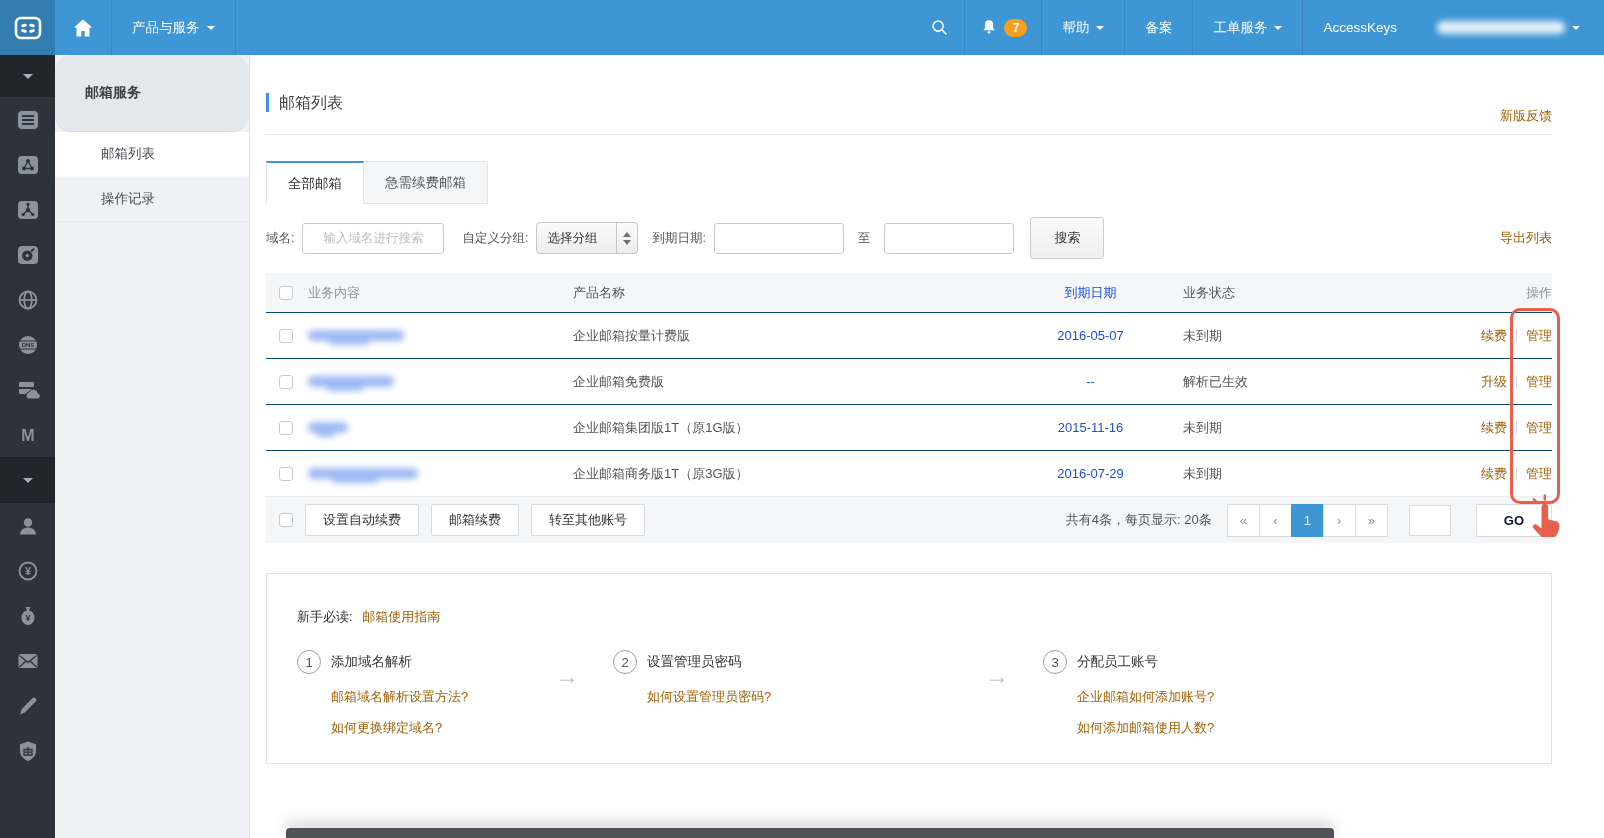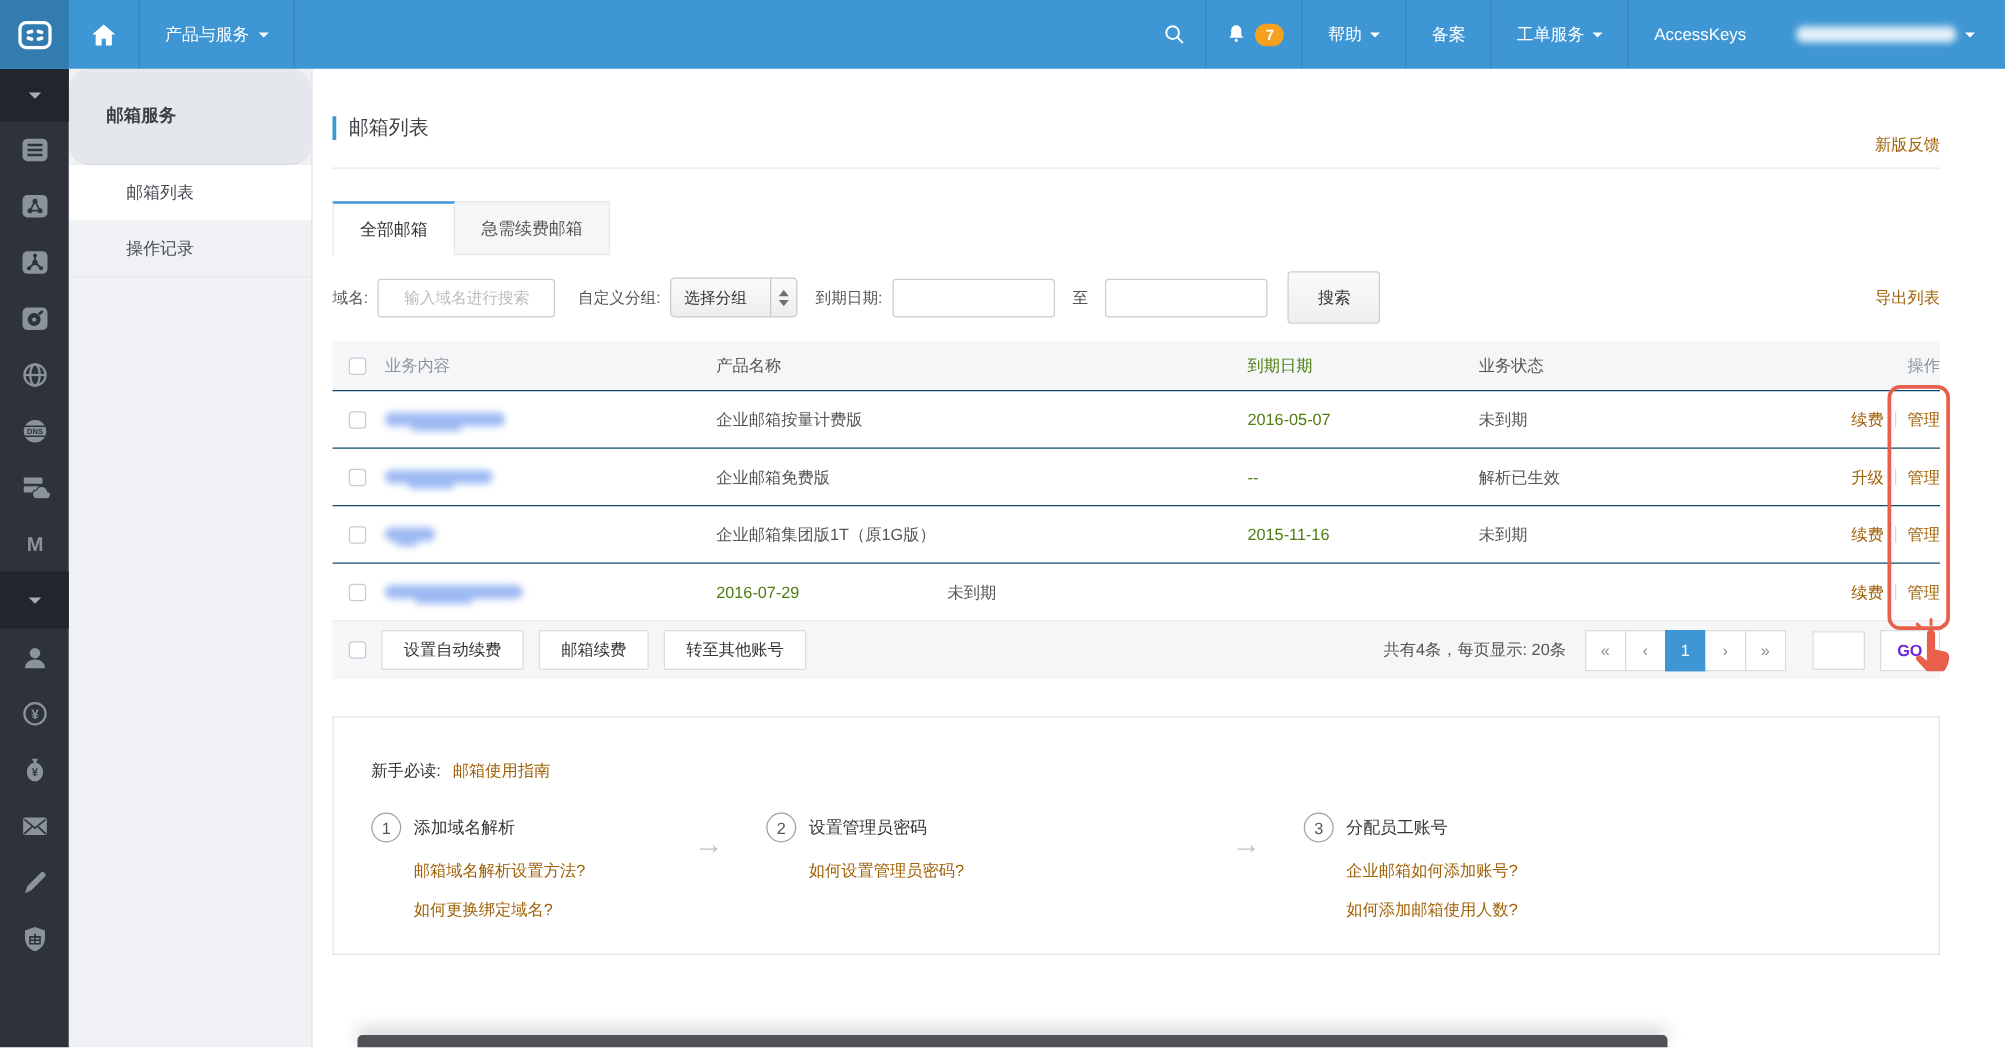--- a/index.html
+++ b/index.html
@@ -86,21 +86,21 @@
 
   
   .table-wrap { position:relative; margin-top:14px; }
   .thead { display:flex; align-items:center; background:#F4F6F8; height:39px;
     font-size:13px; color:#8F959B; }
   .tr { display:flex; align-items:center; height:46px; border-top:1px solid #0c4a6e;
     font-size:13px; }
   .c-check { width:42px; padding-left:13px; display:flex; align-items:center; }
   .c-domain { width:265px; }
   .c-product { width:425px; color:#555; }
-  .c-date { width:185px; color:#4d7c0f; }
+  .c-date { width:185px; color:#1d4ed8;text-align:center; }
   .c-status { flex:1; color:#555; }
   .c-actions { width:150px; text-align:right; display:flex; align-items:center;
     justify-content:flex-end; }
   .cb { width:14px; height:14px; border:1px solid #C8CCD2; border-radius:3px;
     background:#fff; cursor:pointer; }
   .pipe { width:1px; height:13px; background:#D5D8DC; margin:0 9px; }
   .blur-pill { height:11px; border-radius:5px; background:#5d8cec; opacity:.6;
     filter:blur(3px); position:relative; }
   .blur-pill::after { content:""; position:absolute; left:22%; top:10px; height:5px;
     width:42%; border-radius:3px; background:#5d8cec; }
@@ -115,22 +115,22 @@
     background:#fff; font-size:13px; color:#333; cursor:pointer; border-radius:2px;
     font-family:inherit; }
   .pager { margin-left:auto; display:flex; align-items:center; }
   .summary { color:#555; margin-right:16px; }
   .pg { width:33px; height:33px; border:1px solid #D9DBDE; background:#fff;
     text-align:center; line-height:31px; color:#8A9096; font-size:13px; cursor:pointer;
     margin-left:-1px; }
   .pg.active { background:#3E96D5; border-color:#3E96D5; color:#fff; }
   .goto-input { width:42px; height:31px; border:1px solid #D9DBDE; margin-left:21px;
     background:#fff; outline:none; text-align:center; font-family:inherit; }
-  .btn-go { margin-left:12px; height:33px; padding:0 13px; border:1px solid #D9DBDE;
-    background:#fff; font-size:13px; font-weight:bold; color:#6d28d9; cursor:pointer;
+  .btn-go { margin-left:25px; height:33px; padding:0 27px; border:1px solid #D9DBDE;
+    background:#fff; font-size:13px; font-weight:bold; color:#0f172a; cursor:pointer;
     font-family:inherit; }
 
   
   .guide-box { margin-top:30px; border:1px solid #E2E4E8; padding:22px 30px 26px; }
   .guide-head { font-size:13px; color:#333;margin-top:12px; }
   .guide-head .lnk { margin-left:6px; }
   .steps { display:flex; align-items:flex-start; margin-top:24px; }
   .step-head { display:flex; align-items:center; }
   .num { width:24px; height:24px; border:1px solid #9AA0A6; border-radius:50%;
     text-align:center; line-height:23px; color:#555; font-size:13px; flex:0 0 auto; }
@@ -442,20 +442,21 @@
         </div>
       </div>
 
       <div class="tr">
         <div class="c-check">
             <span class="cb"></span>
           </div>
         <div class="c-domain">
             <div class="blur-pill" style="width:110px;"></div>
           </div>
+        <div class="c-product">企业邮箱商务版1T（原3G版）</div>
         <div class="c-date">2016-07-29</div>
         <div class="c-status">未到期</div>
         <div class="c-actions">
           <span class="lnk">续费</span>
           <span class="pipe"></span>
           <span class="lnk">管理</span>
         </div>
       </div>
 
       <div class="ann-rect"></div>

